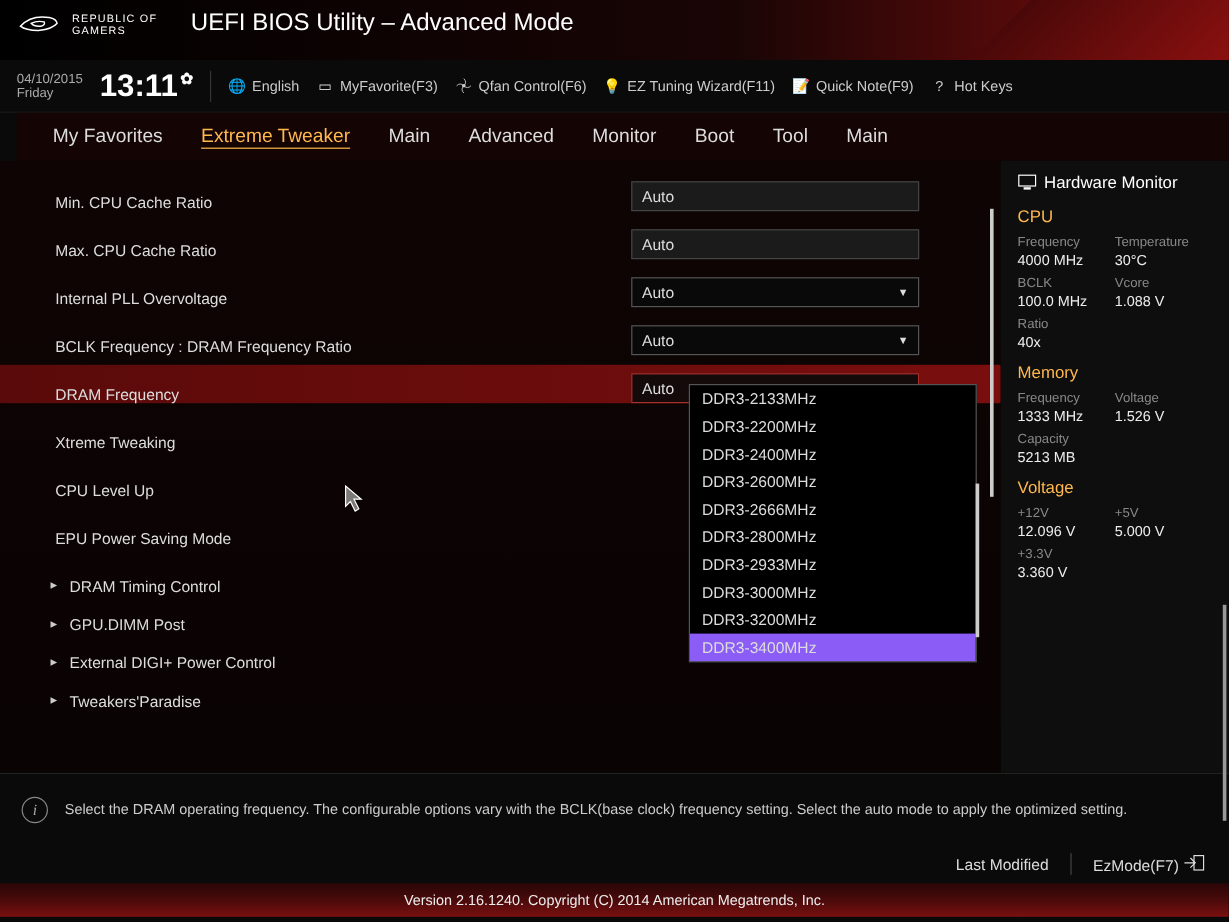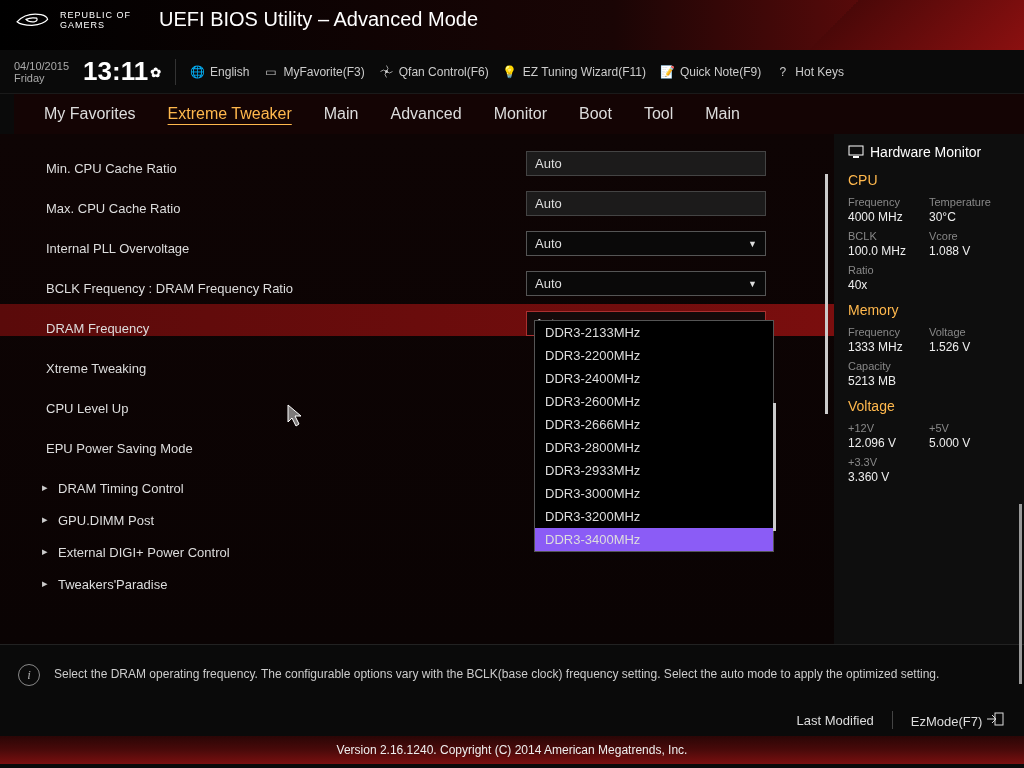--- a/index.html
+++ b/index.html
@@ -7,21 +7,21 @@
 
 .header { height: 50px; background: linear-gradient(90deg, #000 0%, #1a0505 60%, #5a0a0a 85%, #8b1010 100%); position: relative; }
 .header::after { content: ''; position: absolute; right: 0; top: 0; width: 380px; height: 100%; background: linear-gradient(135deg, transparent 50%, #4a0808 50%, #8b1010 100%); }
 .logo-wrap { display: flex; align-items: center; padding: 8px 14px; gap: 10px; position: relative; z-index: 2; }
 .rog-eye { width: 36px; height: 20px; }
 .rog-text { font-size: 9px; font-weight: normal; letter-spacing: 1px; color: #fff; line-height: 10px; }
 .app-title { color: #fff; font-size: 20px; font-weight: 300; margin-left: 18px; text-align: center; }
 
 .toolbar { height: 44px; display: flex; align-items: center; padding: 0 14px; gap: 14px; background: #0a0a0a; border-bottom: 1px solid #1a1a1a; }
 .date-block { font-size: 11px; color: #aaa; line-height: 12px; }
-.time-block { font-size: 26px; font-weight: bold; color: #fff; display: flex; align-items: center; }
+.time-block { font-size: 26px; font-weight: bold; color: #fff; display: flex; align-items: flex-start; }
 .gear { font-size: 13px; margin-left: 2px; margin-top: 2px; }
 .tb-sep { width: 1px; height: 26px; background: #333; }
 .tb-item { display: flex; align-items: center; gap: 5px; font-size: 12px; color: #ccc; cursor: pointer; }
 .tb-icon { width: 15px; height: 15px; display: inline-flex; align-items: center; justify-content: center; }
 
 .tabs { height: 40px; display: flex; align-items: center; padding: 0 30px; gap: 32px; background: #140404; margin-left: 14px; }
 .tab { font-size: 16px; color: #ddd; cursor: pointer; }
 .tab.active { color: #ffb84d; text-decoration: underline; text-underline-offset: 5px; }
 
 .main-area { display: flex; height: 510px; }
@@ -30,21 +30,21 @@
 .row.selected { background: linear-gradient(90deg, #5a0a0a 0%, #7a0e0e 100%); }
 .row .label { flex: 0 0 480px; }
 .row .label.indent { padding-left: 12px; position: relative; }
 .row .label.indent::before { content: '▸'; position: absolute; left: -4px; color: #ccc; font-size: 11px; }
 .val-input { width: 240px; background: rgba(30,30,30,0.9); border: 1px solid #444; color: #ddd; padding: 4px 8px; font-size: 13px; }
 .val-select { width: 240px; background: rgba(10,10,10,0.9); border: 1px solid #555; color: #ddd; padding: 4px 8px; font-size: 13px; display: flex; justify-content: space-between; align-items: center; }
 .val-select .caret { font-size: 9px; }
 .row.selected .val-select { border-color: #aa3030; }
 .gap { height: 8px; }
 
-.dropdown { position: absolute; left: 534px; top: 186px; width: 240px; background: #000; border: 1px solid #555; z-index: 10; }
+.dropdown { position: absolute; left: 574px; top: 186px; width: 240px; background: #000; border: 1px solid #555; z-index: 10; }
 .dd-item { padding: 4px 10px; font-size: 13px; color: #ddd; cursor: pointer; }
 .dd-item.hover { background: #8b5cf6; }
 .dd-scroll { position: absolute; right: -3px; top: 82px; width: 3px; height: 128px; background: #ccc; }
 
 .scroll-g { position: absolute; right: 6px; top: 40px; width: 3px; height: 240px; background: #ccc; }
 
 .cursor { position: absolute; left: 287px; top: 270px; z-index: 20; }
 
 .sidebar { width: 190px; background: #0e0e0e; padding: 10px 14px; font-size: 12px; }
 .hw-title { display: flex; align-items: center; gap: 6px; font-size: 14px; color: #fff; margin-bottom: 12px; }

